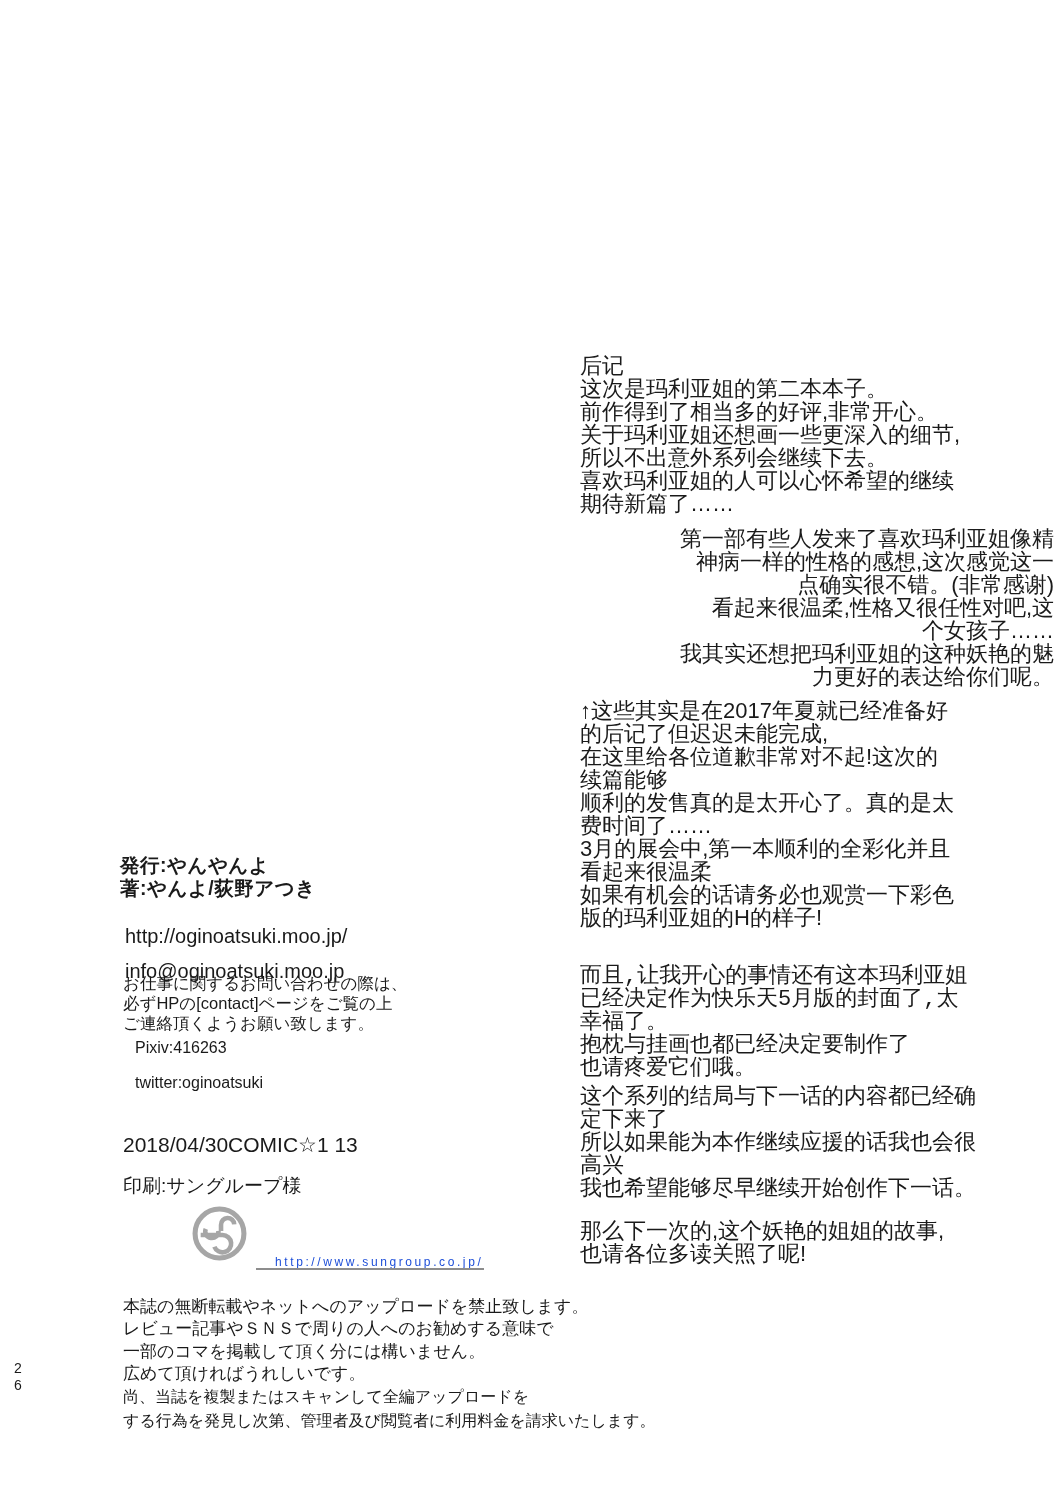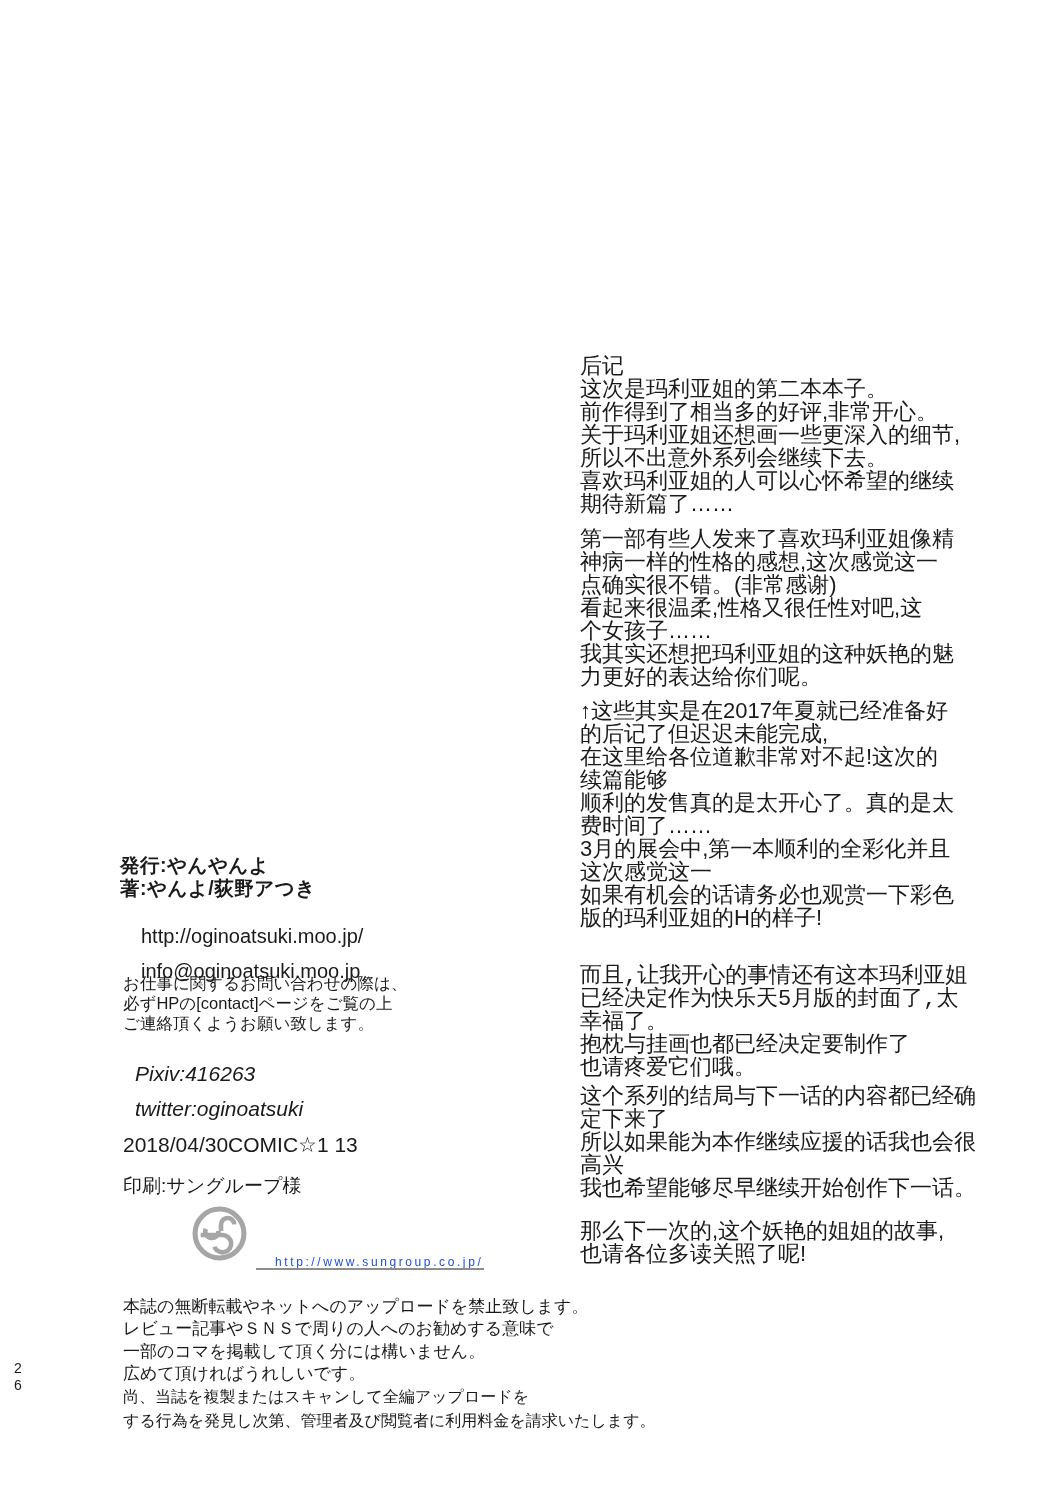--- a/index.html
+++ b/index.html
@@ -22,30 +22,30 @@
     font-size: 14px; line-height: 17px; white-space: pre-line;
   }
 
   
   .publisher {
     position: absolute; left: 108px; top: 842px;
     font-size: 19.5px; font-weight: 700; line-height: 22.5px;
     letter-spacing: 0.5px;
   }
   .weblinks {
-    position: absolute; left: 117px; top: 901px;
+    position: absolute; left: 101px; top: 901px;
     font-size: 20px; line-height: 23px;
   }
   .contact {
     position: absolute; left: 111px; top: 962px;
     font-size: 16.5px; line-height: 19.8px;
   }
   .sns {
-    position: absolute; left: 111px; top: 1039px;
-    font-size: 21px; line-height: 22.5px; font-style: italic;
+    position: absolute; left: 111px; top: 1013px;
+    font-size: 16px; line-height: 22.5px;
   }
   .eventdate {
     position: absolute; left: 111px; top: 1121px;
     font-size: 21px; line-height: 24px;
   }
   .printer {
     position: absolute; left: 111px; top: 1162px;
     font-size: 19px; line-height: 23px;
   }
 
@@ -67,21 +67,21 @@
     position: absolute; left: 53px; top: 51px;
     width: 228px; height: 2px; background: #8d8d8d;
   }
 
   
   .ab {
     position: absolute; left: 568px; width: 474px;
     font-size: 22px; line-height: 23px; letter-spacing: 0;
   }
   .b1 { top: 342px; }
-  .b2 { top: 515px; }
+  .b2 { top: 515px; text-align: right; }
   .b3 { top: 687px; }
   .b4 { top: 953px; font-family: Liberation Mono, monospace; }
   .b5 { top: 1072px; }
   .b6 { top: 1207px; }
 
   
   .notice1 {
     position: absolute; left: 111px; top: 1284px;
     font-size: 17px; line-height: 22.4px;
   }
@@ -146,21 +146,21 @@
 个女孩子……
 我其实还想把玛利亚姐的这种妖艳的魅
 力更好的表达给你们呢。</p>
     <p class="ab b3 txt">↑这些其实是在2017年夏就已经准备好
 的后记了但迟迟未能完成,
 在这里给各位道歉非常对不起!这次的
 续篇能够
 顺利的发售真的是太开心了。真的是太
 费时间了……
 3月的展会中,第一本顺利的全彩化并且
-这次感觉这一
+看起来很温柔
 如果有机会的话请务必也观赏一下彩色
 版的玛利亚姐的H的样子!</p>
     <p class="ab b4 txt">而且,让我开心的事情还有这本玛利亚姐
 已经决定作为快乐天5月版的封面了,太
 幸福了。
 抱枕与挂画也都已经决定要制作了
 也请疼爱它们哦。</p>
     <p class="ab b5 txt">这个系列的结局与下一话的内容都已经确
 定下来了
 所以如果能为本作继续应援的话我也会很

